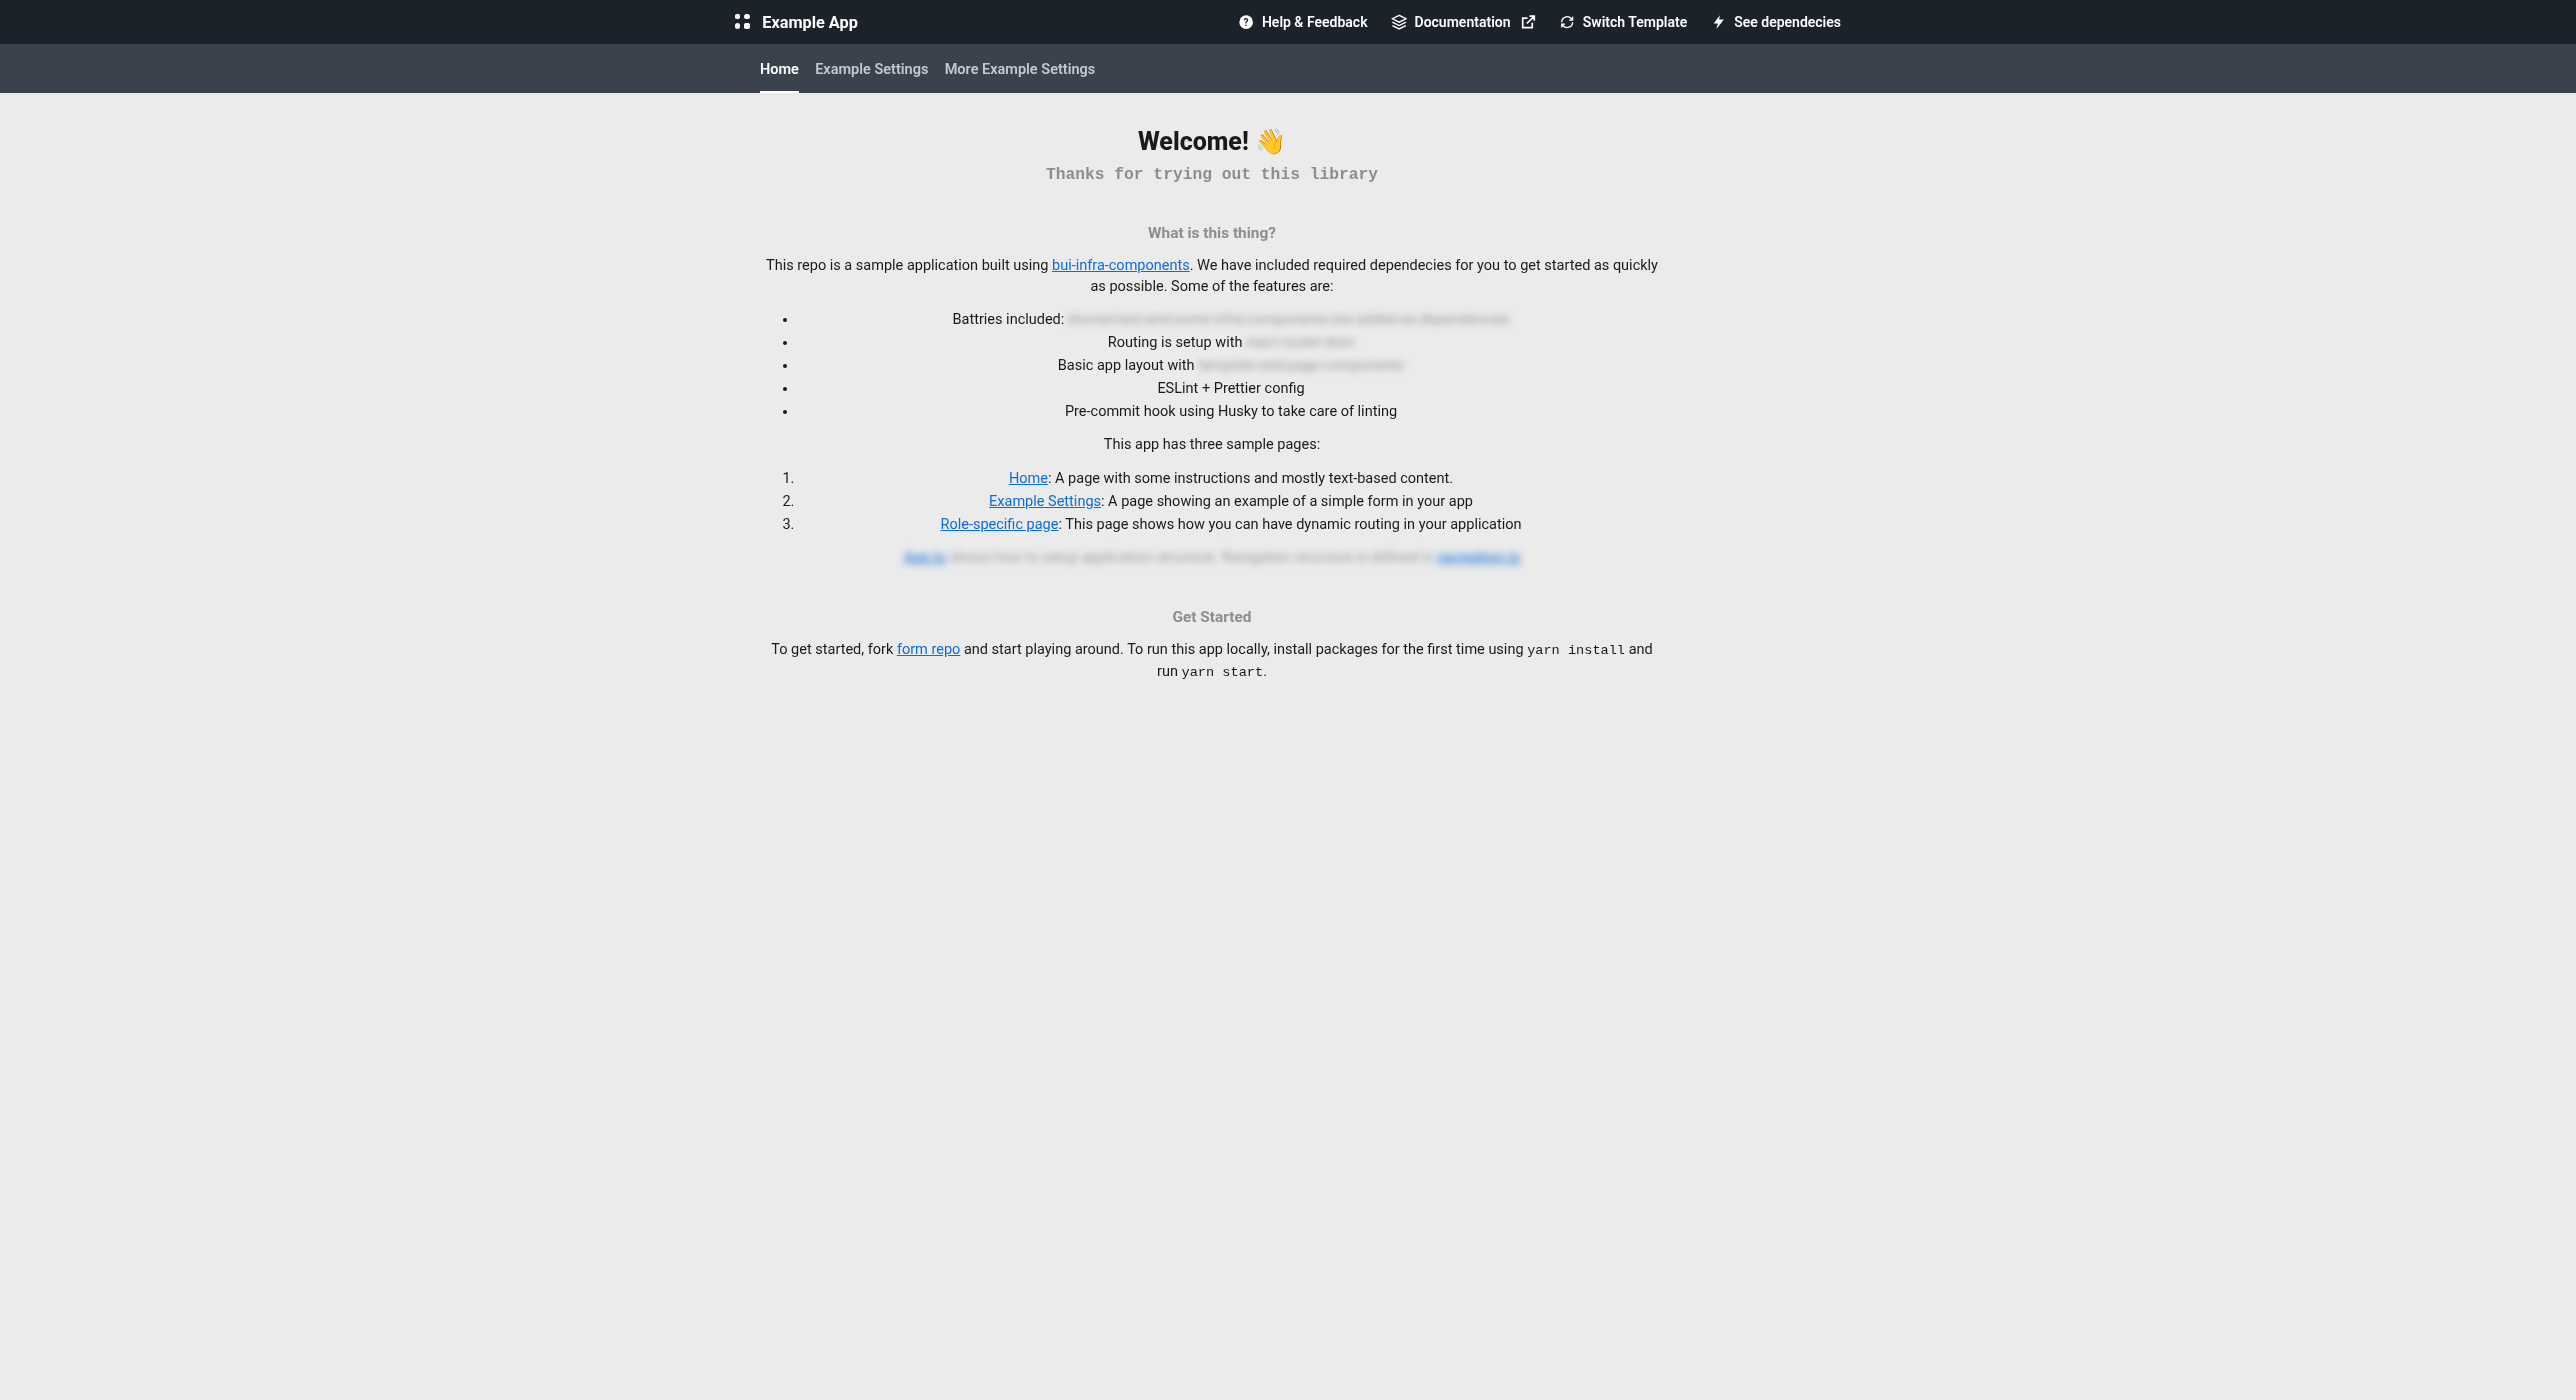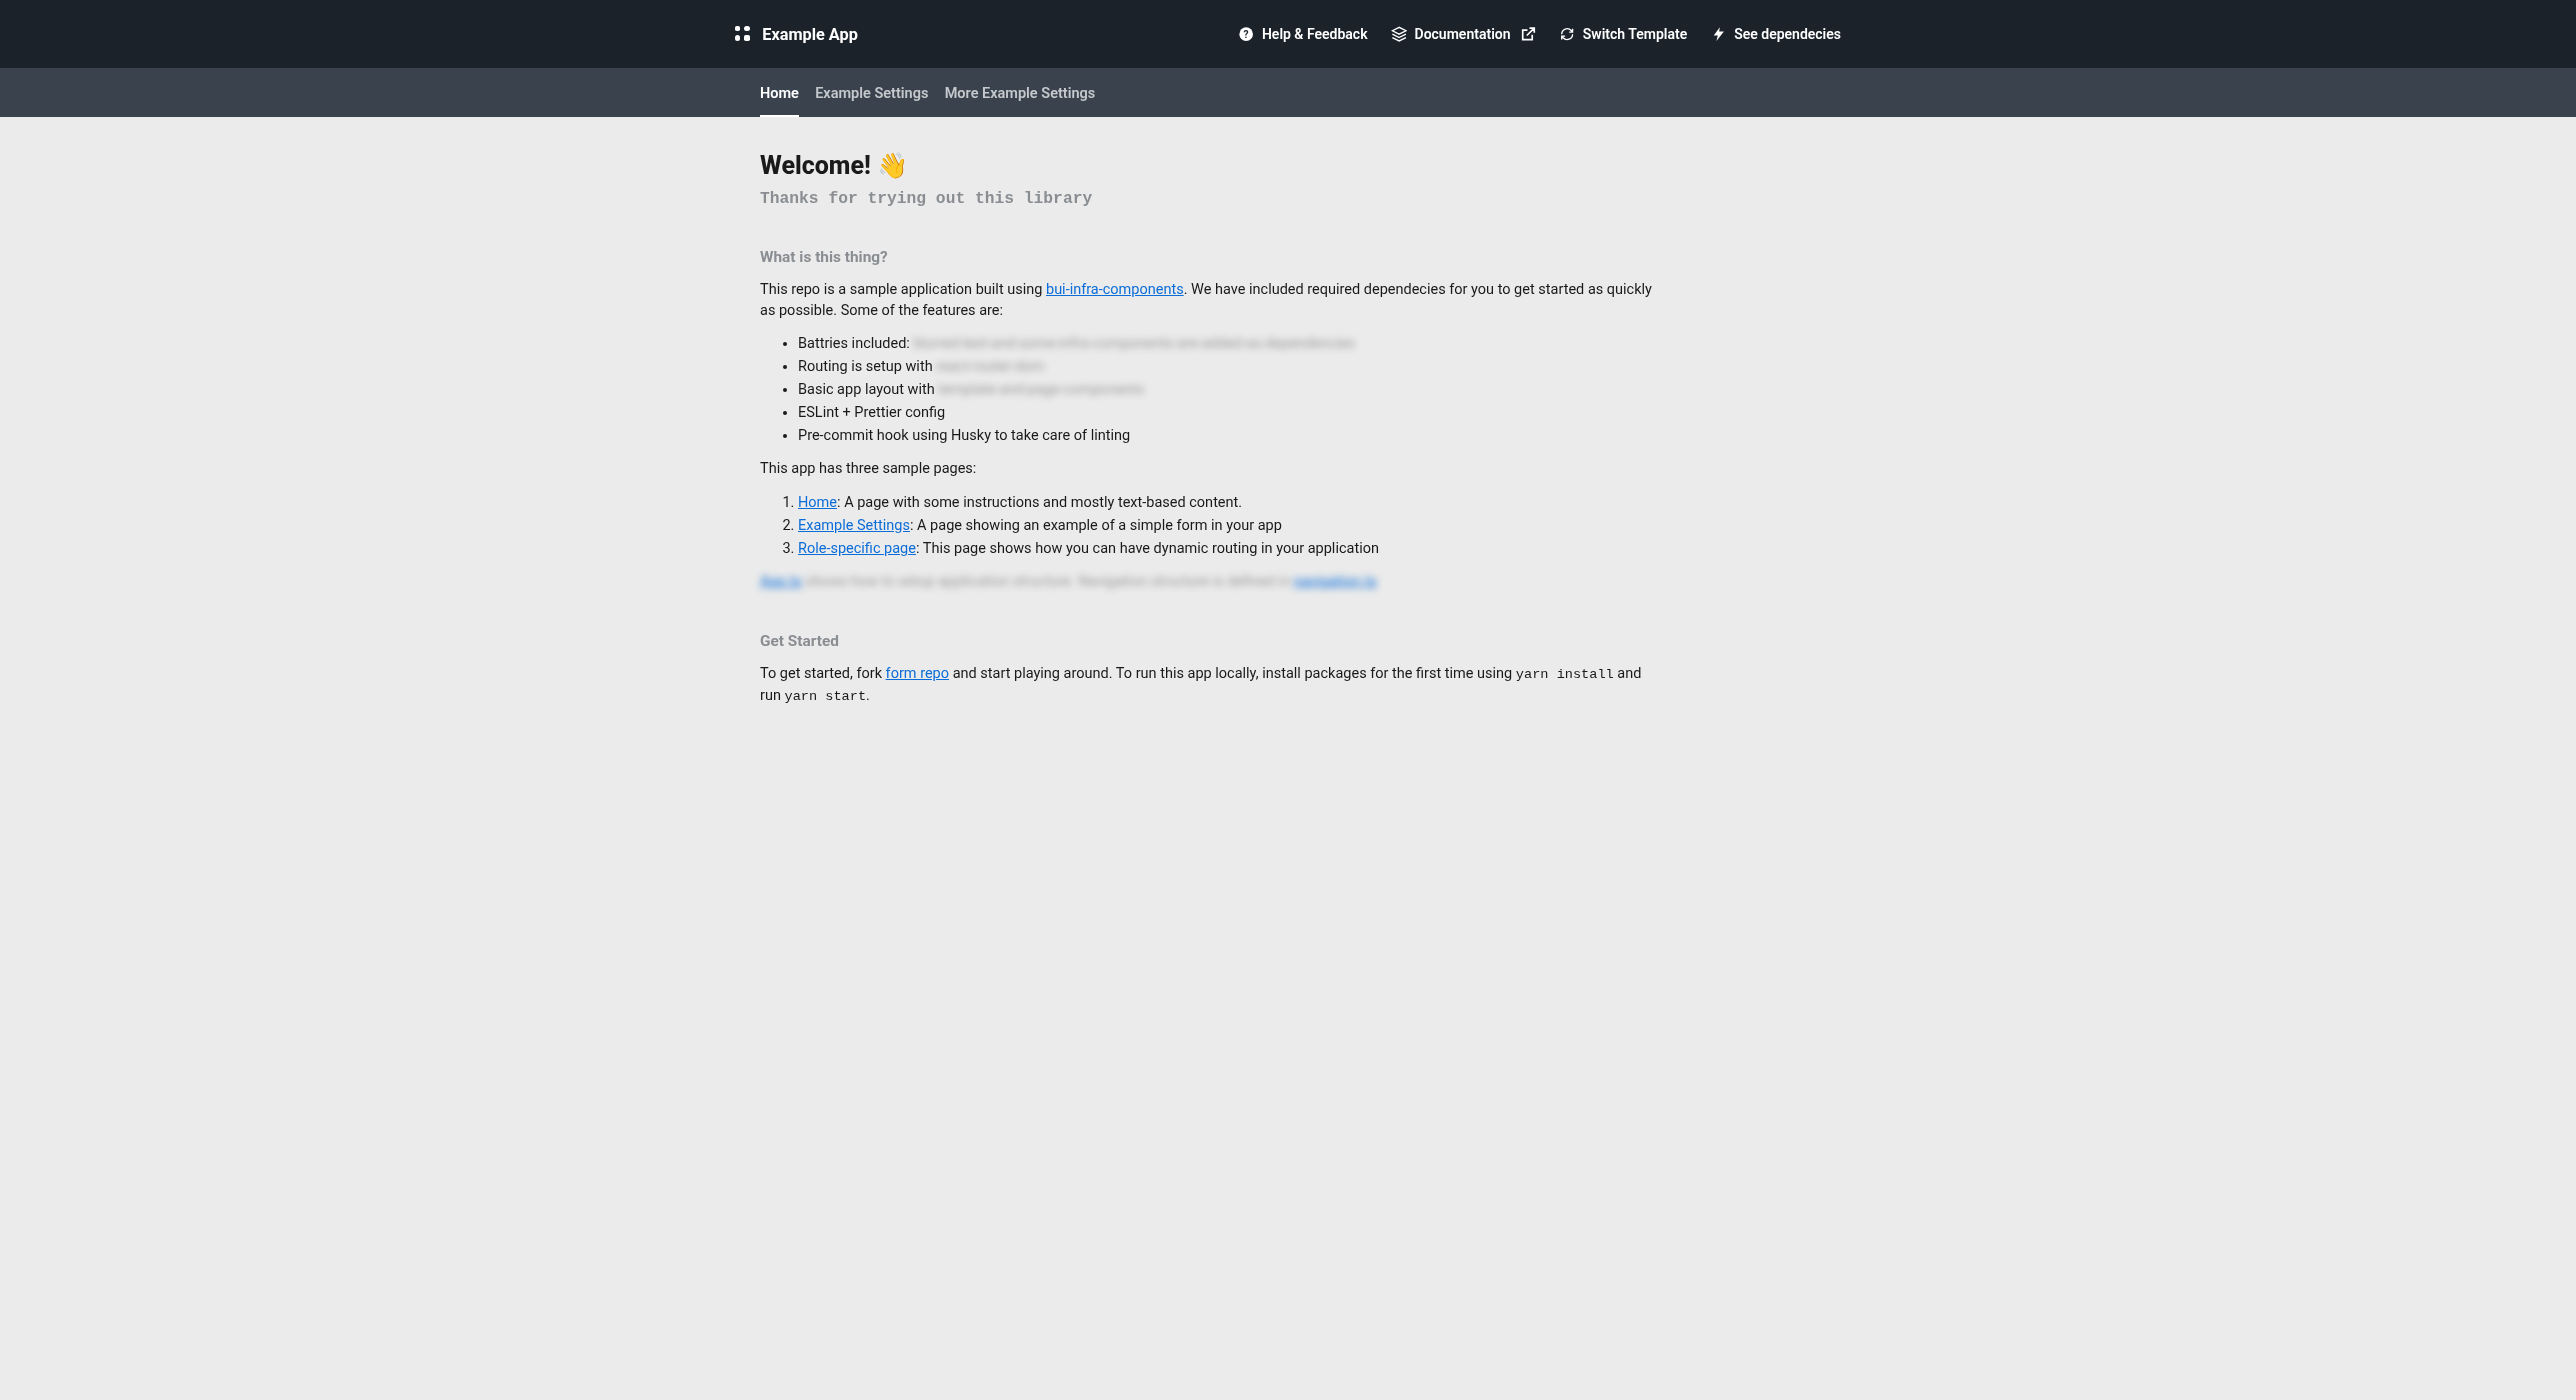--- a/index.html
+++ b/index.html
@@ -9,21 +9,21 @@
     }
     body {
       font-family: -apple-system, BlinkMacSystemFont, "Segoe UI", Roboto, Helvetica, Arial, sans-serif;
       background: #ebebeb;
       color: #1a1a1a;
       font-size: 14.5px;
     }
     .topbar {
       background: #1b222a;
       color: #fff;
-      height: 68px;
+      height: 44px;
       display: flex;
       align-items: center;
       padding: 0 25px;
     }
     .topbar-inner {
       width: 100%;
       max-width: 1356px;
       margin: 0 auto;
       display: flex;
       align-items: center;
@@ -105,20 +105,21 @@
       color: #fff;
       border-bottom-color: #fff;
     }
     .content {
       max-width: 1356px;
       margin: 0 auto;
       padding: 34px 150px 54px 150px;
     }
     .content-narrow {
       max-width: 904px;
+      text-align: center;
     }
     h1.welcome {
       font-size: 25px;
       font-weight: 800;
       color: #1a1a1a;
       margin-bottom: 9px;
     }
     .subtitle {
       font-size: 16.3px;
       font-weight: 700;

